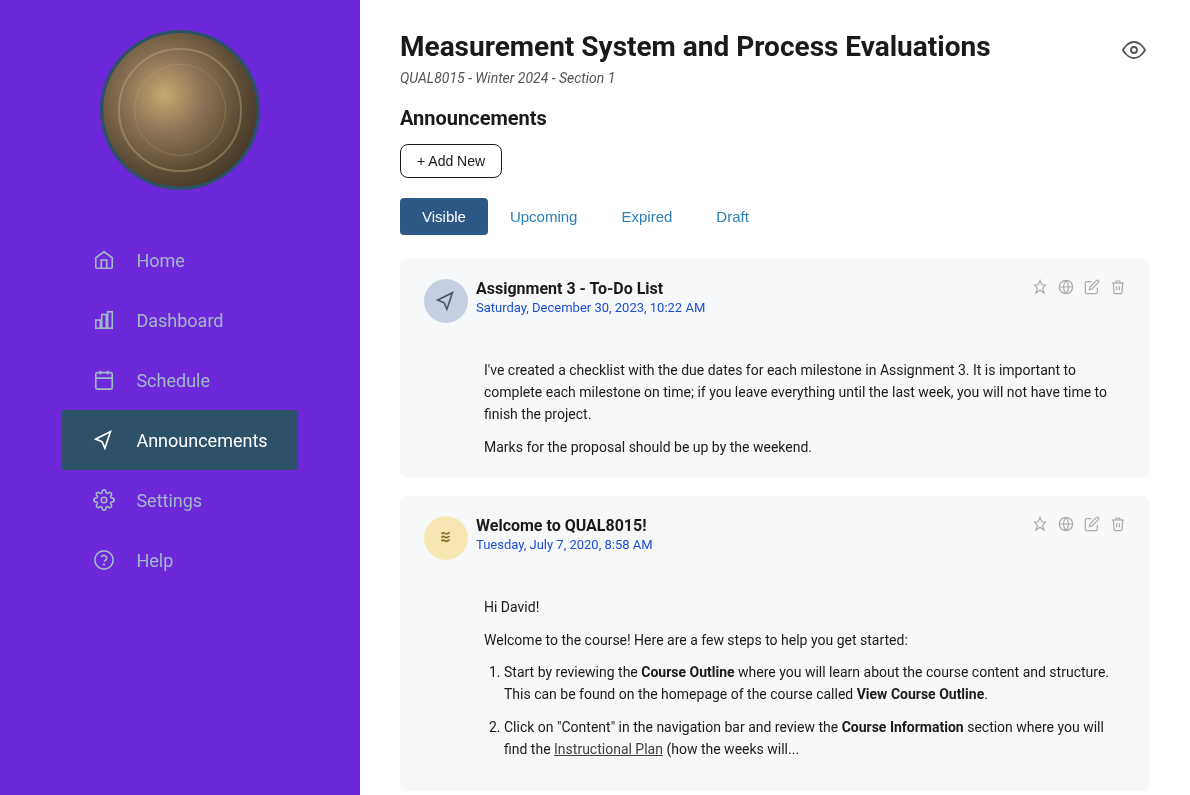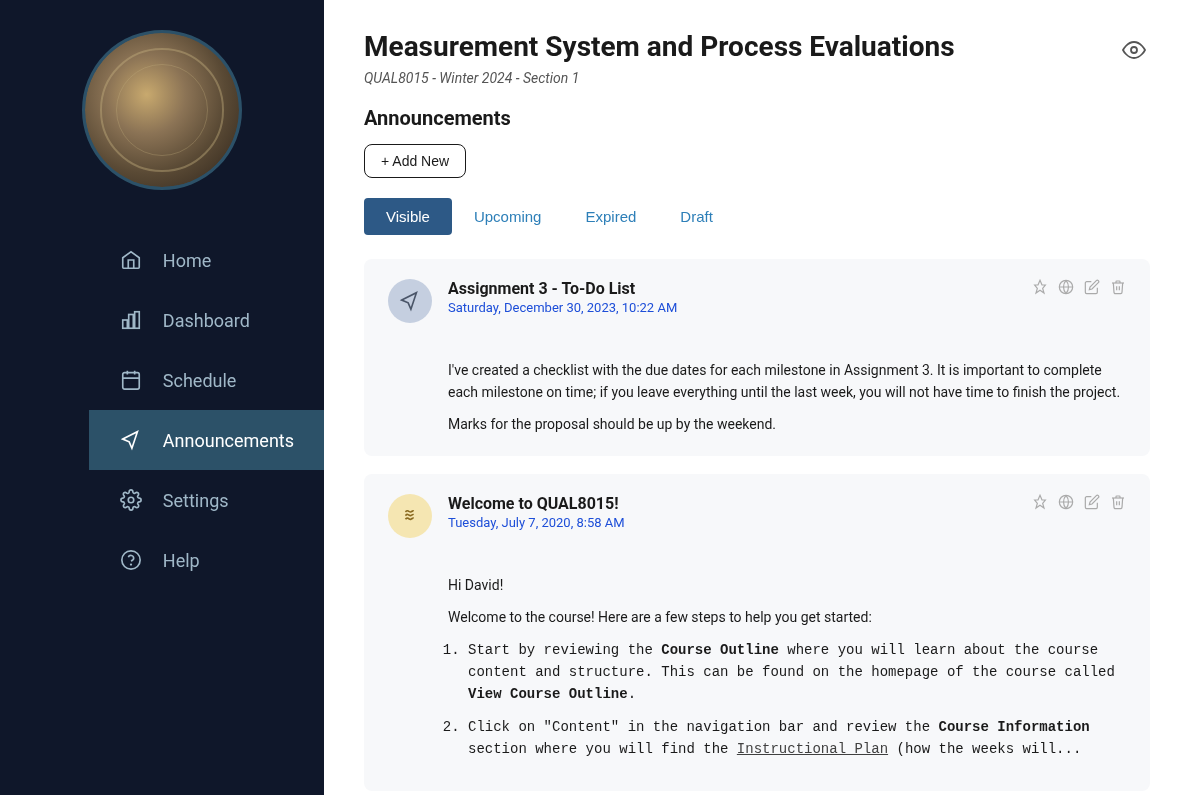--- a/index.html
+++ b/index.html
@@ -1,24 +1,24 @@
 <!DOCTYPE html>
 <html><head>
   <meta charset="utf-8">
   <style>
     * { box-sizing: border-box; margin: 0; padding: 0; }
     body { font-family: -apple-system, BlinkMacSystemFont, 'Segoe UI', Roboto, sans-serif; display: flex; height: 795px; width: 1190px; overflow: hidden; background: #fff; }
 
     
     .sidebar {
-      width: 324px;
-      background: #0f172a;
+      width: 360px;
+      background: #6d28d9;
       display: flex;
       flex-direction: column;
-      align-items: flex-end;
+      align-items: center;
       flex-shrink: 0;
     }
     .sidebar-avatar {
       width: 160px;
       height: 160px;
       border-radius: 50%;
       margin: 30px auto 30px;
       overflow: hidden;
       background: #2c5168;
       border: 3px solid #2c5168;
@@ -169,21 +169,21 @@
     }
     .announcement-header {
       display: flex;
       align-items: flex-start;
       justify-content: space-between;
       margin-bottom: 12px;
     }
     .announcement-left {
       display: flex;
       align-items: flex-start;
-      gap: 16px;
+      gap: 8px;
     }
     .announcement-avatar {
       width: 44px;
       height: 44px;
       border-radius: 50%;
       background: #c5cfe0;
       display: flex;
       align-items: center;
       justify-content: center;
       flex-shrink: 0;
@@ -230,21 +230,20 @@
       color: #404040;
       text-decoration: underline;
     }
     .announcement-body ol {
       padding-left: 20px;
       margin-top: 8px;
     }
     .announcement-body ol li {
       margin-bottom: 10px;
       line-height: 1.6;
-      font-family: Liberation Mono, monospace;
     }
 
     
     svg { display: block; }
   </style>
 </head>
 <body>
 
 <div class="sidebar">
   <div class="sidebar-avatar">

